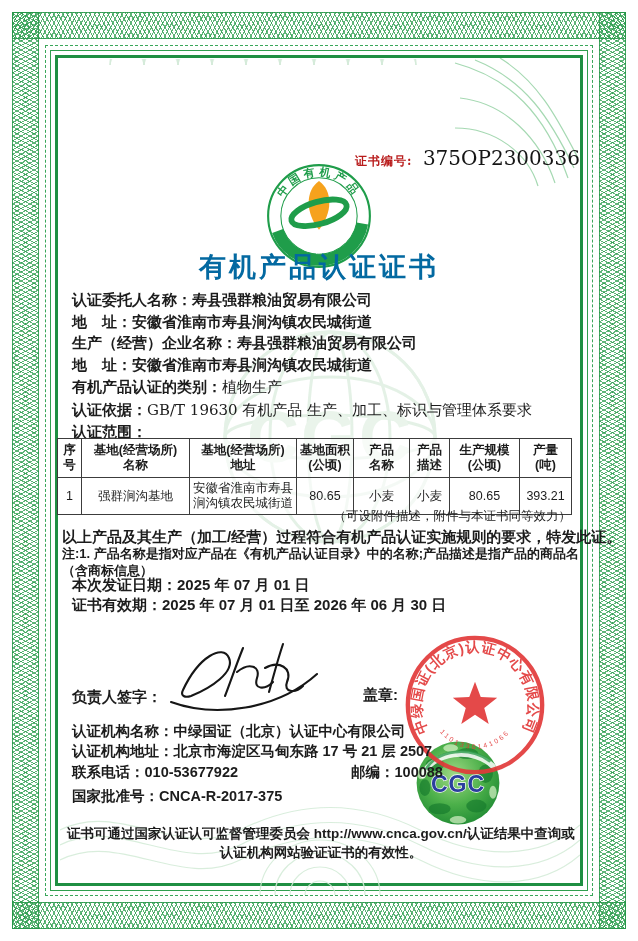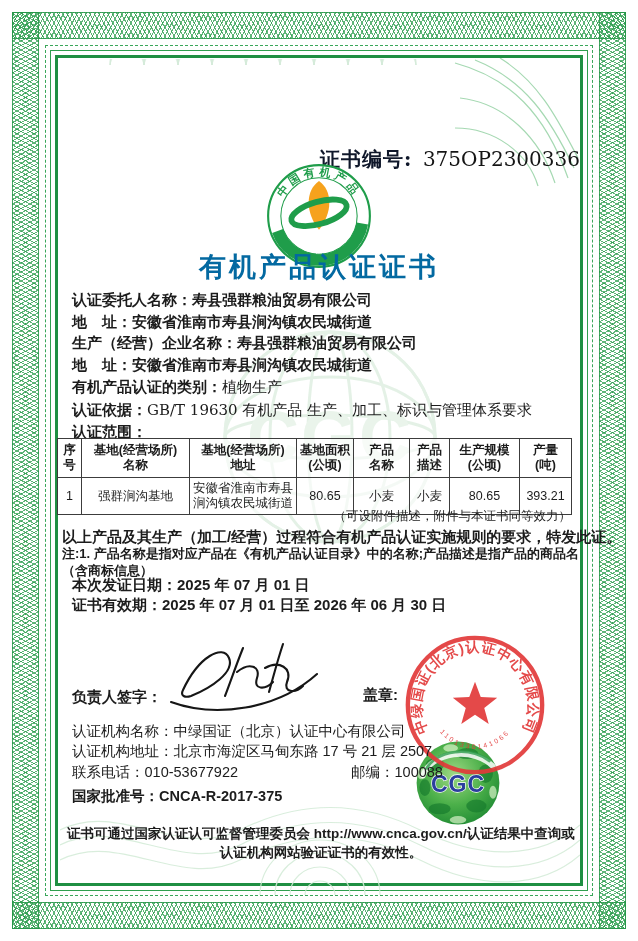--- a/index.html
+++ b/index.html
@@ -18,21 +18,21 @@
       repeating-linear-gradient(-28deg, rgba(42,156,76,.75) 0 1px, transparent 1px 4px);}
   .band-top{top:12px;} .band-bottom{bottom:12px;}
   .band-left{left:12px;} .band-right{right:12px;}
   .frame-dashed{position:absolute;inset:45px;border:1px dashed #3aa65a;}
   .frame-thin{position:absolute;inset:50px;border:1px solid #2f9e4e;}
   .frame-thick{position:absolute;inset:55px;border:3px solid #1f8f42;}
 
   
   .abs{position:absolute;}
   .certno{top:146px;right:58px;white-space:nowrap;}
-  .certno .lbl{font-family:"DejaVu Serif",serif;font-weight:bold;font-size:20px;color:#0f172a;letter-spacing:1px;}
+  .certno .lbl{font-family:"DejaVu Serif",serif;font-weight:bold;font-size:12px;color:#b91c1c;letter-spacing:1px;}
   .certno .num{font-family:"DejaVu Serif",serif;font-size:20px;color:#151515;margin-left:6px;}
 
   .title{left:0;right:0;top:249px;text-align:center;font-size:27px;font-weight:bold;
          letter-spacing:3px;color:#0369a1;}
 
   .fields{left:72px;top:289px;width:505px;}
   .fields p{margin:0;font-size:15px;font-weight:bold;line-height:21.7px;white-space:nowrap;}
   .kai{font-family:"DejaVu Serif",serif;font-weight:normal;}
 
   table.scope{position:absolute;left:57px;top:438px;width:514px;border-collapse:collapse;
@@ -47,21 +47,21 @@
   .notes{left:62px;top:546px;font-size:13px;font-weight:bold;line-height:16.5px;}
   .notes p{margin:0;}
 
   .dates{left:72px;top:575px;}
   .dates p{margin:0;font-size:15px;font-weight:bold;line-height:20px;white-space:nowrap;}
 
   .sign-label{left:72px;top:688px;font-size:15px;font-weight:bold;}
   .seal-label{left:363px;top:686px;font-size:15px;font-weight:bold;}
 
   .agency{left:72px;top:721px;width:400px;}
-  .agency p{margin:0;font-size:14.5px;font-weight:normal;line-height:20.3px;white-space:nowrap;position:relative;}
+  .agency p{margin:0;font-size:14.5px;font-weight:bold;line-height:20.3px;white-space:nowrap;position:relative;}
   .agency .zip{position:absolute;left:231px;top:0;padding-left:48px;}
   .approval{left:72px;top:787px;font-size:14.5px;font-weight:bold;white-space:nowrap;}
 
   .footer{left:64px;top:824px;width:514px;font-size:13.5px;font-weight:bold;line-height:19px;}
   .footer p{margin:0;white-space:nowrap;text-align:center;}
 
   svg{display:block;}
 </style>
 </head>
 <body>

